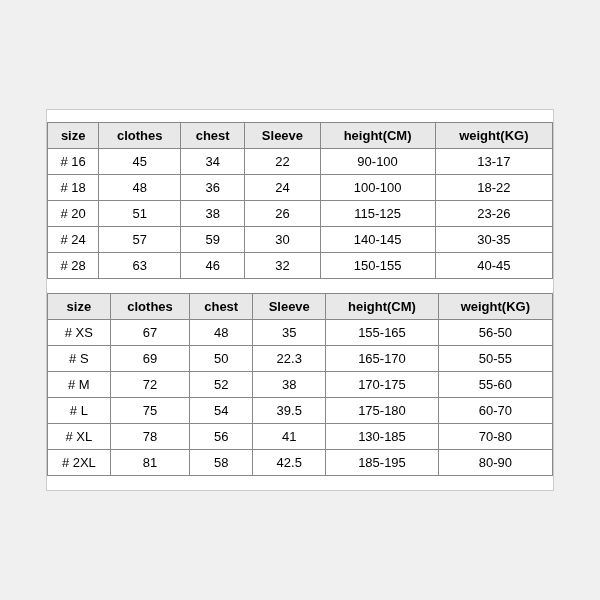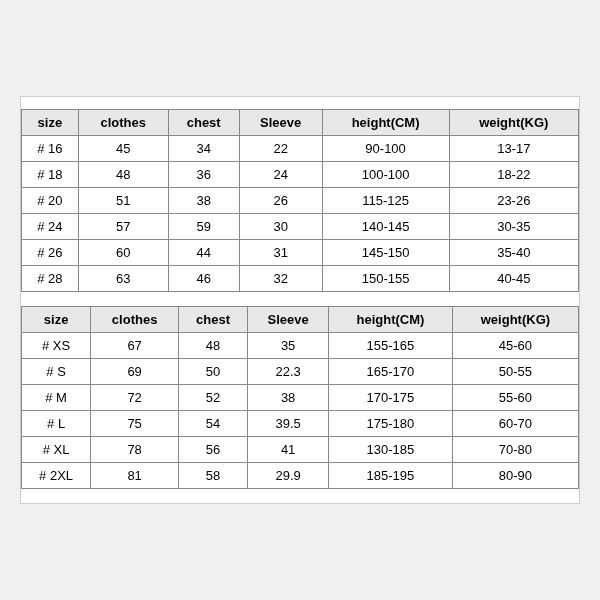--- a/index.html
+++ b/index.html
@@ -8,21 +8,21 @@
       height: 600px;
       background: #f0f0f0;
       display: flex;
       align-items: center;
       justify-content: center;
       font-family: Arial, sans-serif;
     }
     .card {
       background: #fff;
       border: 1px solid #ccc;
-      width: 560px;
+      width: 508px;
     }
     .title {
       text-align: center;
       font-size: 22px;
       font-weight: bold;
       margin-bottom: 12px;
     }
     table {
       width: 100%;
       border-collapse: collapse;
@@ -88,28 +88,20 @@
         </tr>
         <tr>
           <td># 24</td>
           <td>57</td>
           <td>59</td>
           <td>30</td>
           <td>140-145</td>
           <td>30-35</td>
         </tr>
         <tr>
-          <td># 26</td>
-          <td>60</td>
-          <td>44</td>
-          <td>31</td>
-          <td>145-150</td>
-          <td>35-40</td>
-        </tr>
-        <tr>
           <td># 28</td>
           <td>63</td>
           <td>46</td>
           <td>32</td>
           <td>150-155</td>
           <td>40-45</td>
         </tr>
       </tbody>
   </table>
 
@@ -124,21 +116,21 @@
           <th>weight(KG)</th>
         </tr>
     </thead>
     <tbody>
     <tr>
           <td># XS</td>
           <td>67</td>
           <td>48</td>
           <td>35</td>
           <td>155-165</td>
-          <td>45-60</td>
+          <td>56-50</td>
         </tr>
         <tr>
           <td># S</td>
           <td>69</td>
           <td>50</td>
           <td>22.3</td>
           <td>165-170</td>
           <td>50-55</td>
         </tr>
         <tr>
@@ -162,19 +154,19 @@
           <td>78</td>
           <td>56</td>
           <td>41</td>
           <td>130-185</td>
           <td>70-80</td>
         </tr>
         <tr>
           <td># 2XL</td>
           <td>81</td>
           <td>58</td>
-          <td>29.9</td>
+          <td>42.5</td>
           <td>185-195</td>
           <td>80-90</td>
         </tr>
       </tbody>
   </table>
 </div>
 
 </body></html>

